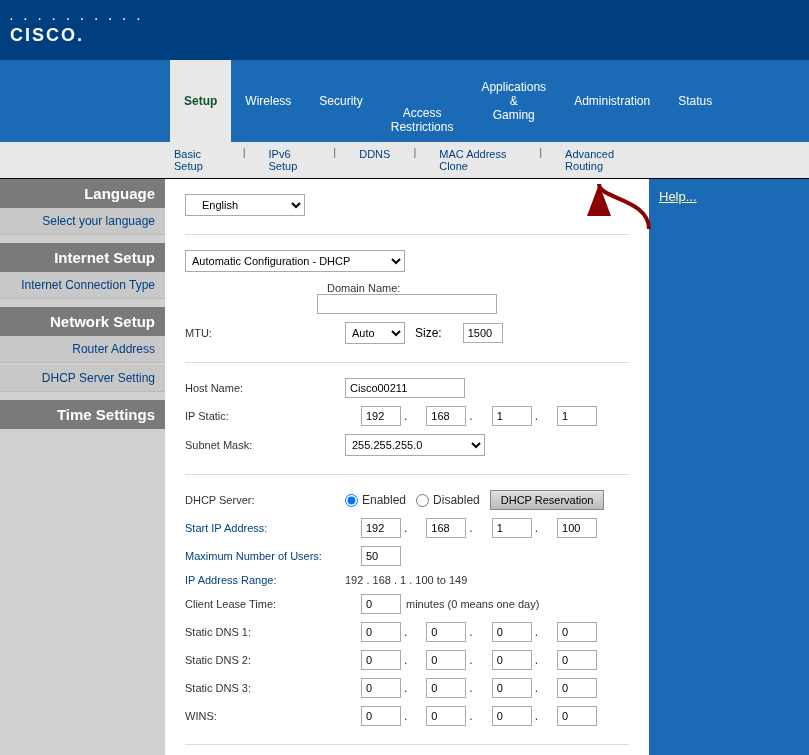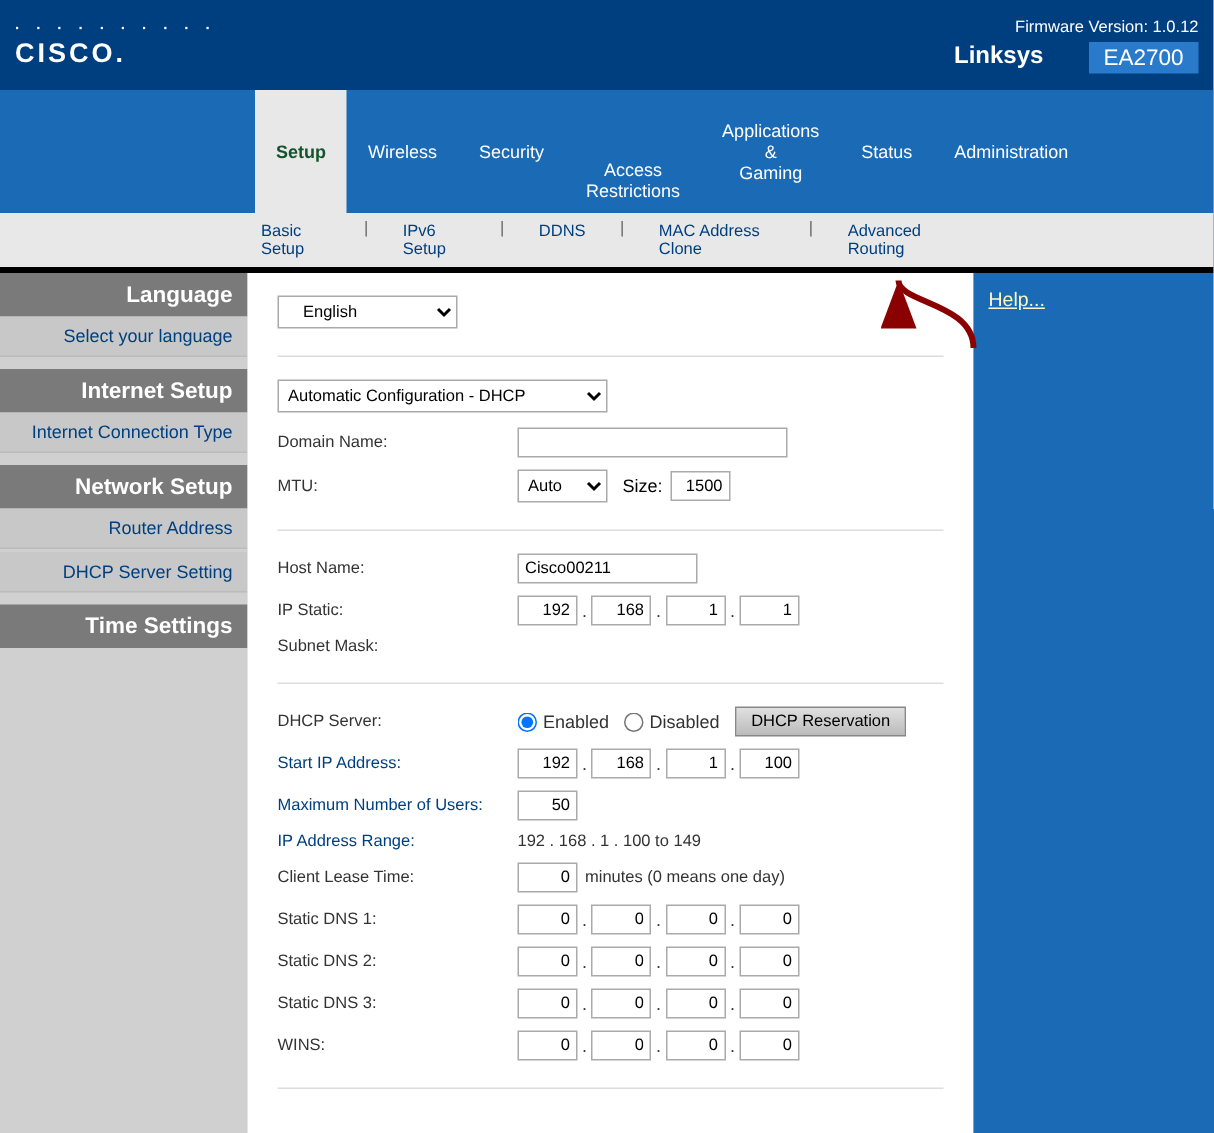--- a/index.html
+++ b/index.html
@@ -67,21 +67,21 @@
       font-weight: bold;
     }
 
     
     .sub-nav {
       display: flex;
       background: #e8e8e8;
       padding: 4px 170px;
       gap: 19px;
       font-size: 11px;
-      border-bottom: 4px solid #000000;
+      border-bottom: 1px solid #000000;
     }
     .sub-nav a {
       color: #003f7f;
       text-decoration: none;
       padding: 2px 4px;
     }
     .sub-nav .sep { color: #666; }
 
     
     .main-layout {
@@ -156,21 +156,21 @@
       flex-shrink: 0;
     }
     .form-label.black { color: #333; }
     input[type="text"] {
       border: 1px solid #aaa;
       padding: 2px 4px;
       font-size: 11px;
       height: 20px;
     }
     input[type="text"].medium { width: 120px; }
-    input[type="text"].small { width: 40px; text-align: right; }
+    input[type="text"].small { width: 40px; text-align: left; margin-left: 16px; }
     input[type="text"].large { width: 200px; }
     select {
       border: 1px solid #aaa;
       padding: 1px 2px;
       font-size: 11px;
       height: 22px;
       background: white;
     }
     .dot-sep { margin: 0 3px; color: #333; }
     .ip-group { display: flex; align-items: center; }
@@ -198,27 +198,20 @@
     }
   </style>
 </head>
 <body>
 
 <div class="top-bar">
   <div class="cisco-logo">
     <span class="dots">· · · · · · · · · ·</span>
     CISCO.
   </div>
-  <div class="top-right">
-    <div>Firmware Version: 1.0.12</div>
-    <div style="display:flex; align-items:center; gap:10px; margin-top:4px;">
-      <span class="brand-name">Linksys</span>
-      <span style="background:#2a7acc; color:white; padding:2px 10px; font-size:15px;">EA2700</span>
-    </div>
-  </div>
 </div>
 
 <div class="nav-area">
 
   <div class="main-nav">
     <a class="nav-tab active">
       <span>Setup</span>
     </a>
     <a class="nav-tab">
       <span>Wireless</span>
@@ -226,24 +219,24 @@
     <a class="nav-tab">
       <span>Security</span>
     </a>
     <a class="nav-tab">
       <span style="text-align:center; display:block;margin-top:38px;">Access<br>Restrictions</span>
     </a>
     <a class="nav-tab">
       <span style="text-align:center; display:block;">Applications &amp;<br>Gaming</span>
     </a>
     <a class="nav-tab">
+      <span>Administration</span>
+    </a>
+    <a class="nav-tab">
       <span>Status</span>
-    </a>
-    <a class="nav-tab">
-      <span>Administration</span>
     </a>
   </div>
 
   <div class="sub-nav">
     <a>Basic Setup</a>
     <span class="sep">|</span>
     <a>IPv6 Setup</a>
     <span class="sep">|</span>
     <a>DDNS</a>
     <span class="sep">|</span>
@@ -283,21 +276,21 @@
     </div>
 
     <div class="form-section">
       <div class="form-row">
         <select style="width:220px;">
           <option>Automatic Configuration - DHCP</option>
           <option>Static IP</option>
           <option>PPPoE</option>
         </select>
       </div>
-      <div class="form-row" style="margin-top:10px;">
+      <div class="form-row" style="margin-top:10px;flex-direction:column;">
         <span class="form-label black">Domain Name:</span>
         <input type="text" class="large" value="" style="width: 180px;">
       </div>
       <div class="form-row">
         <span class="form-label black">MTU:</span>
         <select style="width:60px;">
           <option>Auto</option>
           <option>Manual</option>
         </select>
         <span style="margin-left:10px; margin-right:5px;">Size:</span>
@@ -317,20 +310,25 @@
           <span class="dot-sep">.</span>
           <input type="text" class="small" value="168" style="">
           <span class="dot-sep">.</span>
           <input type="text" class="small" value="1" style="">
           <span class="dot-sep">.</span>
           <input type="text" class="small" value="1" style="">
         </div>
       </div>
       <div class="form-row">
         <span class="form-label black">Subnet Mask:</span>
+        <select style="width:140px;">
+          <option>255.255.255.0</option>
+          <option>255.255.0.0</option>
+          <option>255.0.0.0</option>
+        </select>
       </div>
     </div>
 
     <div class="form-section">
       <div class="form-row">
         <span class="form-label black">DHCP Server:</span>
         <label class="radio-label">
           <input type="radio" name="dhcp" checked="" style="">
           <span>Enabled</span>
         </label>

